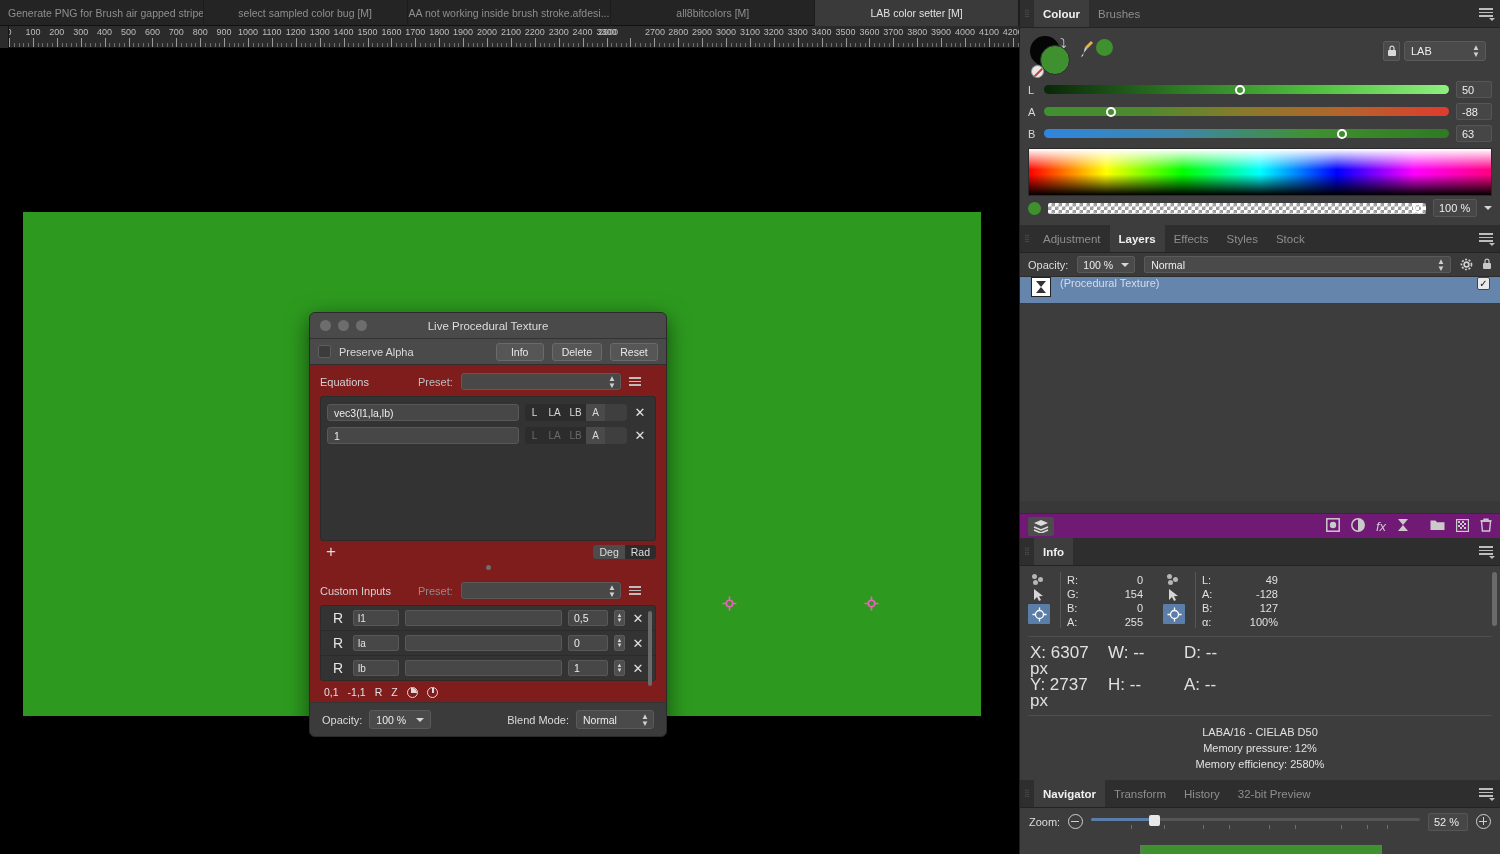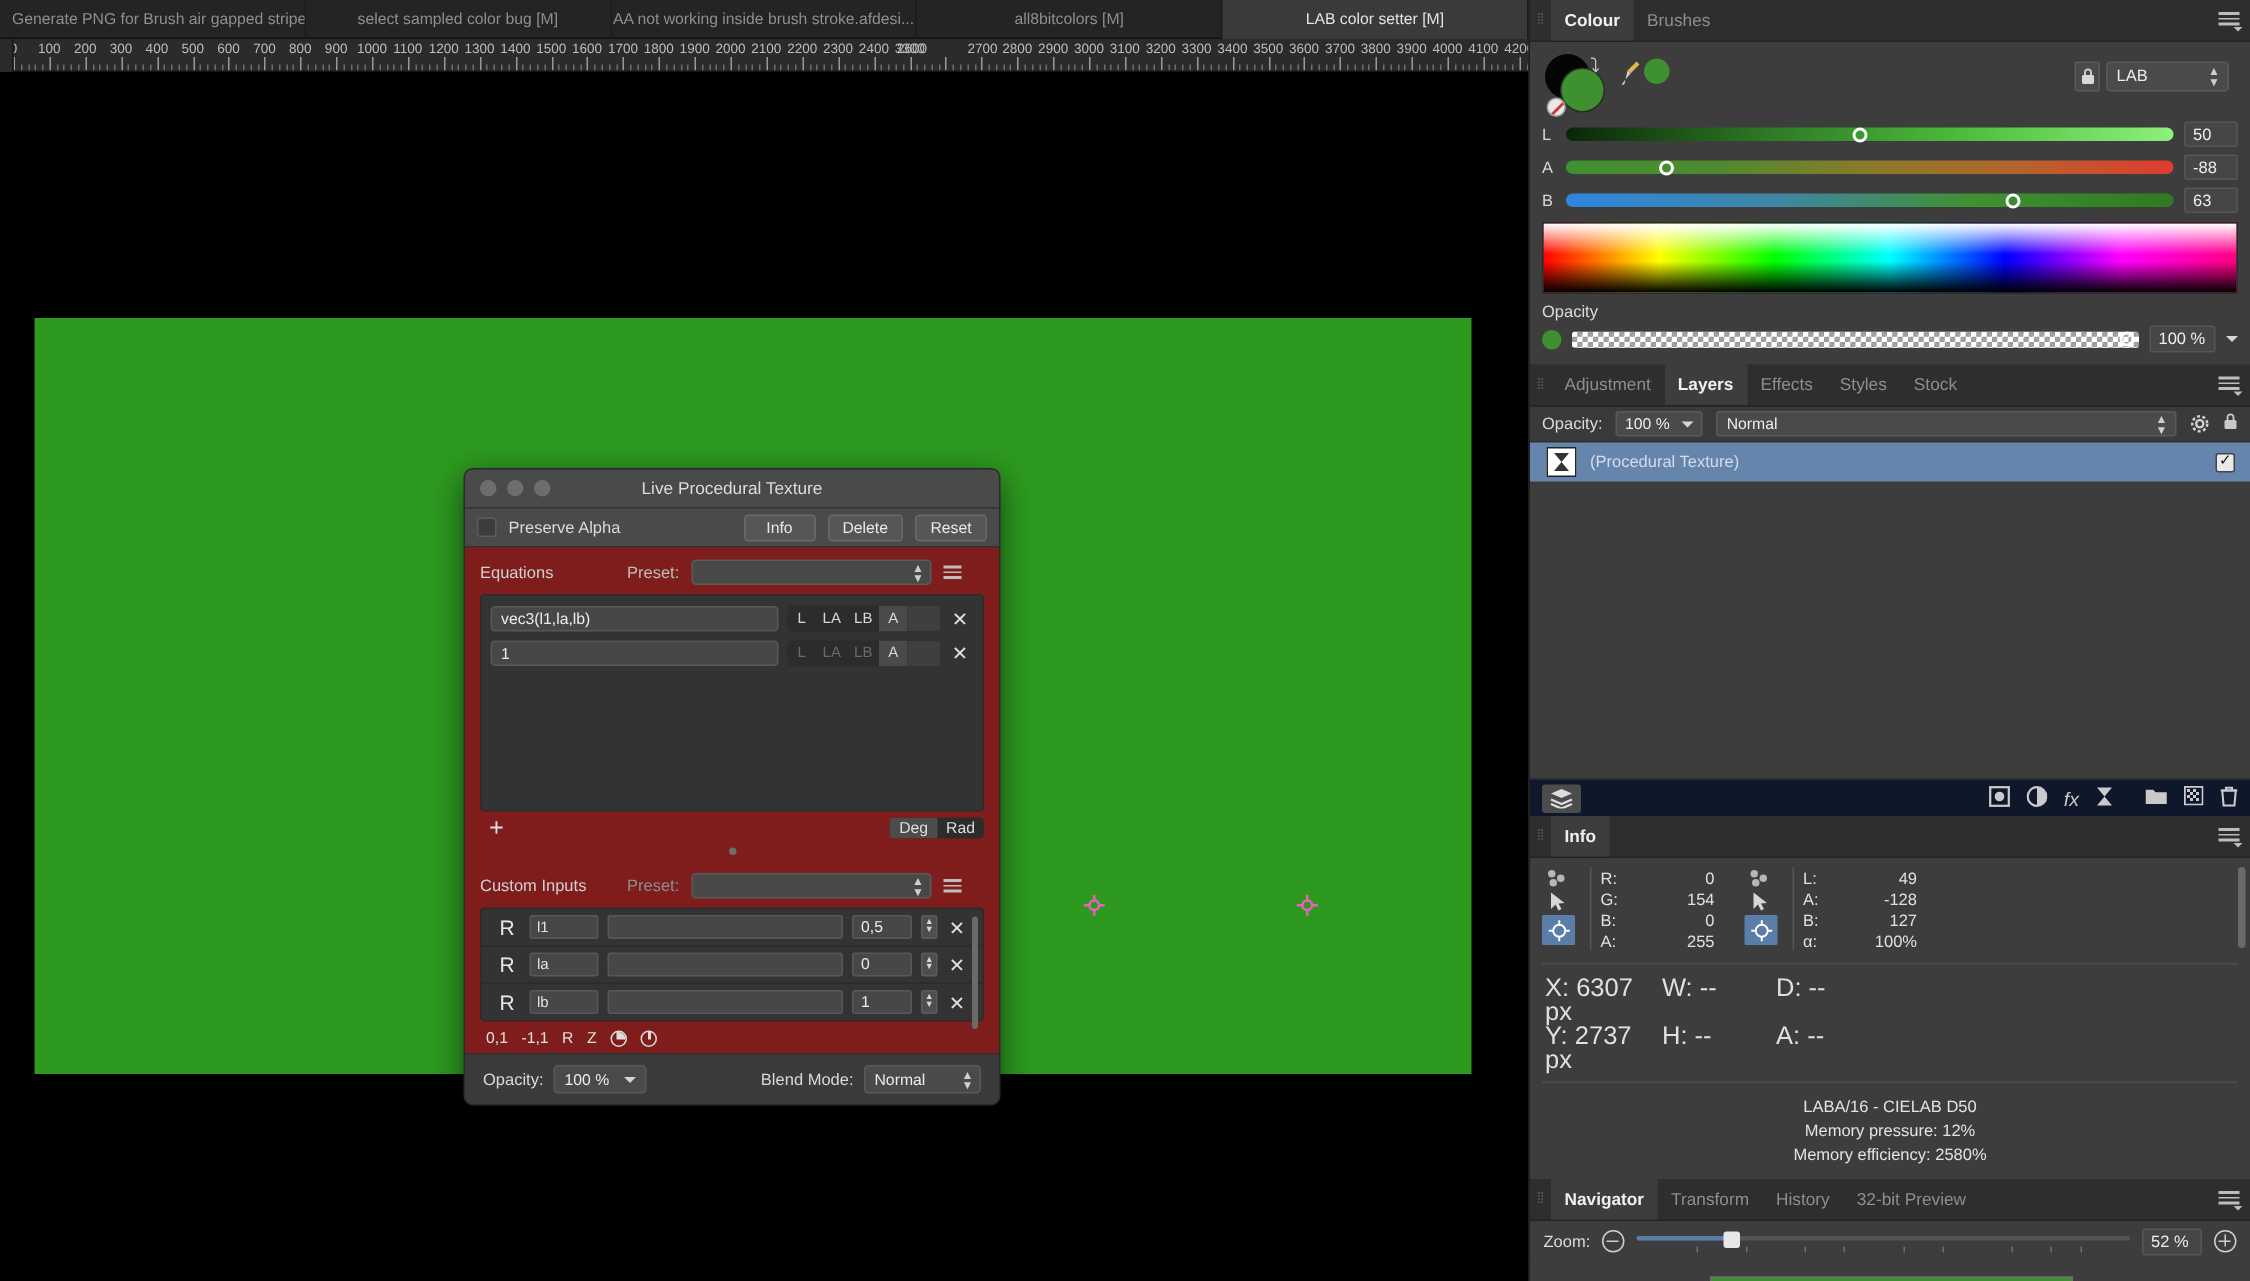--- a/index.html
+++ b/index.html
@@ -181,27 +181,27 @@
   .layer-toolbar { height:24px; background:#3a3a3a; display:flex; align-items:center; padding:0 8px; gap:9px;
                    border-bottom:1px solid #2c2c2c; }
   .lt-lbl { font-size:11px; color:#dcdcdc; }
   .lt-combo { height:17px; background:#4a4a4a; border:1px solid #5a5a5a; border-radius:2px;
               display:flex; align-items:center; padding:0 5px; gap:8px; color:#ededed; font-size:10.5px;}
   .lt-blend { flex:1; height:17px; background:#4a4a4a; border:1px solid #5a5a5a; border-radius:2px;
               display:flex; align-items:center; padding:0 6px; color:#ededed; font-size:10.5px; position:relative;}
   .lt-blend .arrows { position:absolute; right:5px; top:1px; font-size:8px; line-height:7px; color:#cfcfcf;}
   .gear { width:13px; height:13px; }
   .layers-list { background:#3d3d3d; height:224px; }
-  .layer-row { display:flex; align-items:center; gap:9px; height:26px; background:#6585ad; padding:0 10px 0 11px; }
+  .layer-row { display:flex; align-items:flex-start; gap:9px; height:26px; background:#6585ad; padding:0 10px 0 11px; }
   .layer-thumb { width:20px; height:20px; background:#fff; border:1px solid #222; display:flex; align-items:center; justify-content:center; }
   .layer-name { flex:1; font-size:11px; color:#d4dced; }
   .layer-chk { width:13px; height:13px; background:#e9e9e9; border:1px solid #444; border-radius:2px;
                display:flex; align-items:center; justify-content:center; color:#111; font-size:10px; line-height:10px;}
-  .layers-bottom { height:25px; background:#0f172a; display:flex; align-items:center; padding:0 8px;
-                   border-top:1px solid #2e2e2e; }
+  .layers-bottom { height:25px; background:#701a75; display:flex; align-items:center; padding:0 8px;
+                   border-top:1px solid #2e2e2e;margin-top:12px; }
   .lb-left { width:26px; height:19px; background:#4c4c4c; border-radius:2px; display:flex; align-items:center; justify-content:center;}
   .lb-icons { margin-left:auto; display:flex; align-items:center; gap:11px; color:#cacaca; }
 
   .info-body { background:#3d3d3d; padding:6px 0 0 0; position:relative; }
   .info-top { display:flex; padding:0 4px 6px 4px; position:relative;}
   .cursorcol { width:30px; display:flex; flex-direction:column; align-items:center; gap:2px; padding-top:2px;}
   .ic-dots { width:16px; height:12px; position:relative; }
   .ic-dots i { position:absolute; width:5px; height:5px; border-radius:50%; background:#b6b6b6; }
   .ic-arrow { width:14px; height:14px; }
   .ic-target { width:22px; height:20px; background:#5b7ea8; display:flex; align-items:center; justify-content:center; border-radius:1px;}
@@ -732,21 +732,20 @@
             </span>
             <span class="sl-val">63</span>
           </div>
         </div>
 
       <div class="spectrum">
         <div class="spec-hue"></div>
         <div class="spec-v"></div>
       </div>
 
-      <div class="op-label">Opacity</div>
       <div class="op-row">
         <span class="op-dot"></span>
         <span class="op-track">
           <span class="sl-knob" style="left:98%;"></span>
         </span>
         <span class="op-val">100 %</span>
         <span class="tri-dn"></span>
       </div>
     </div>
 

